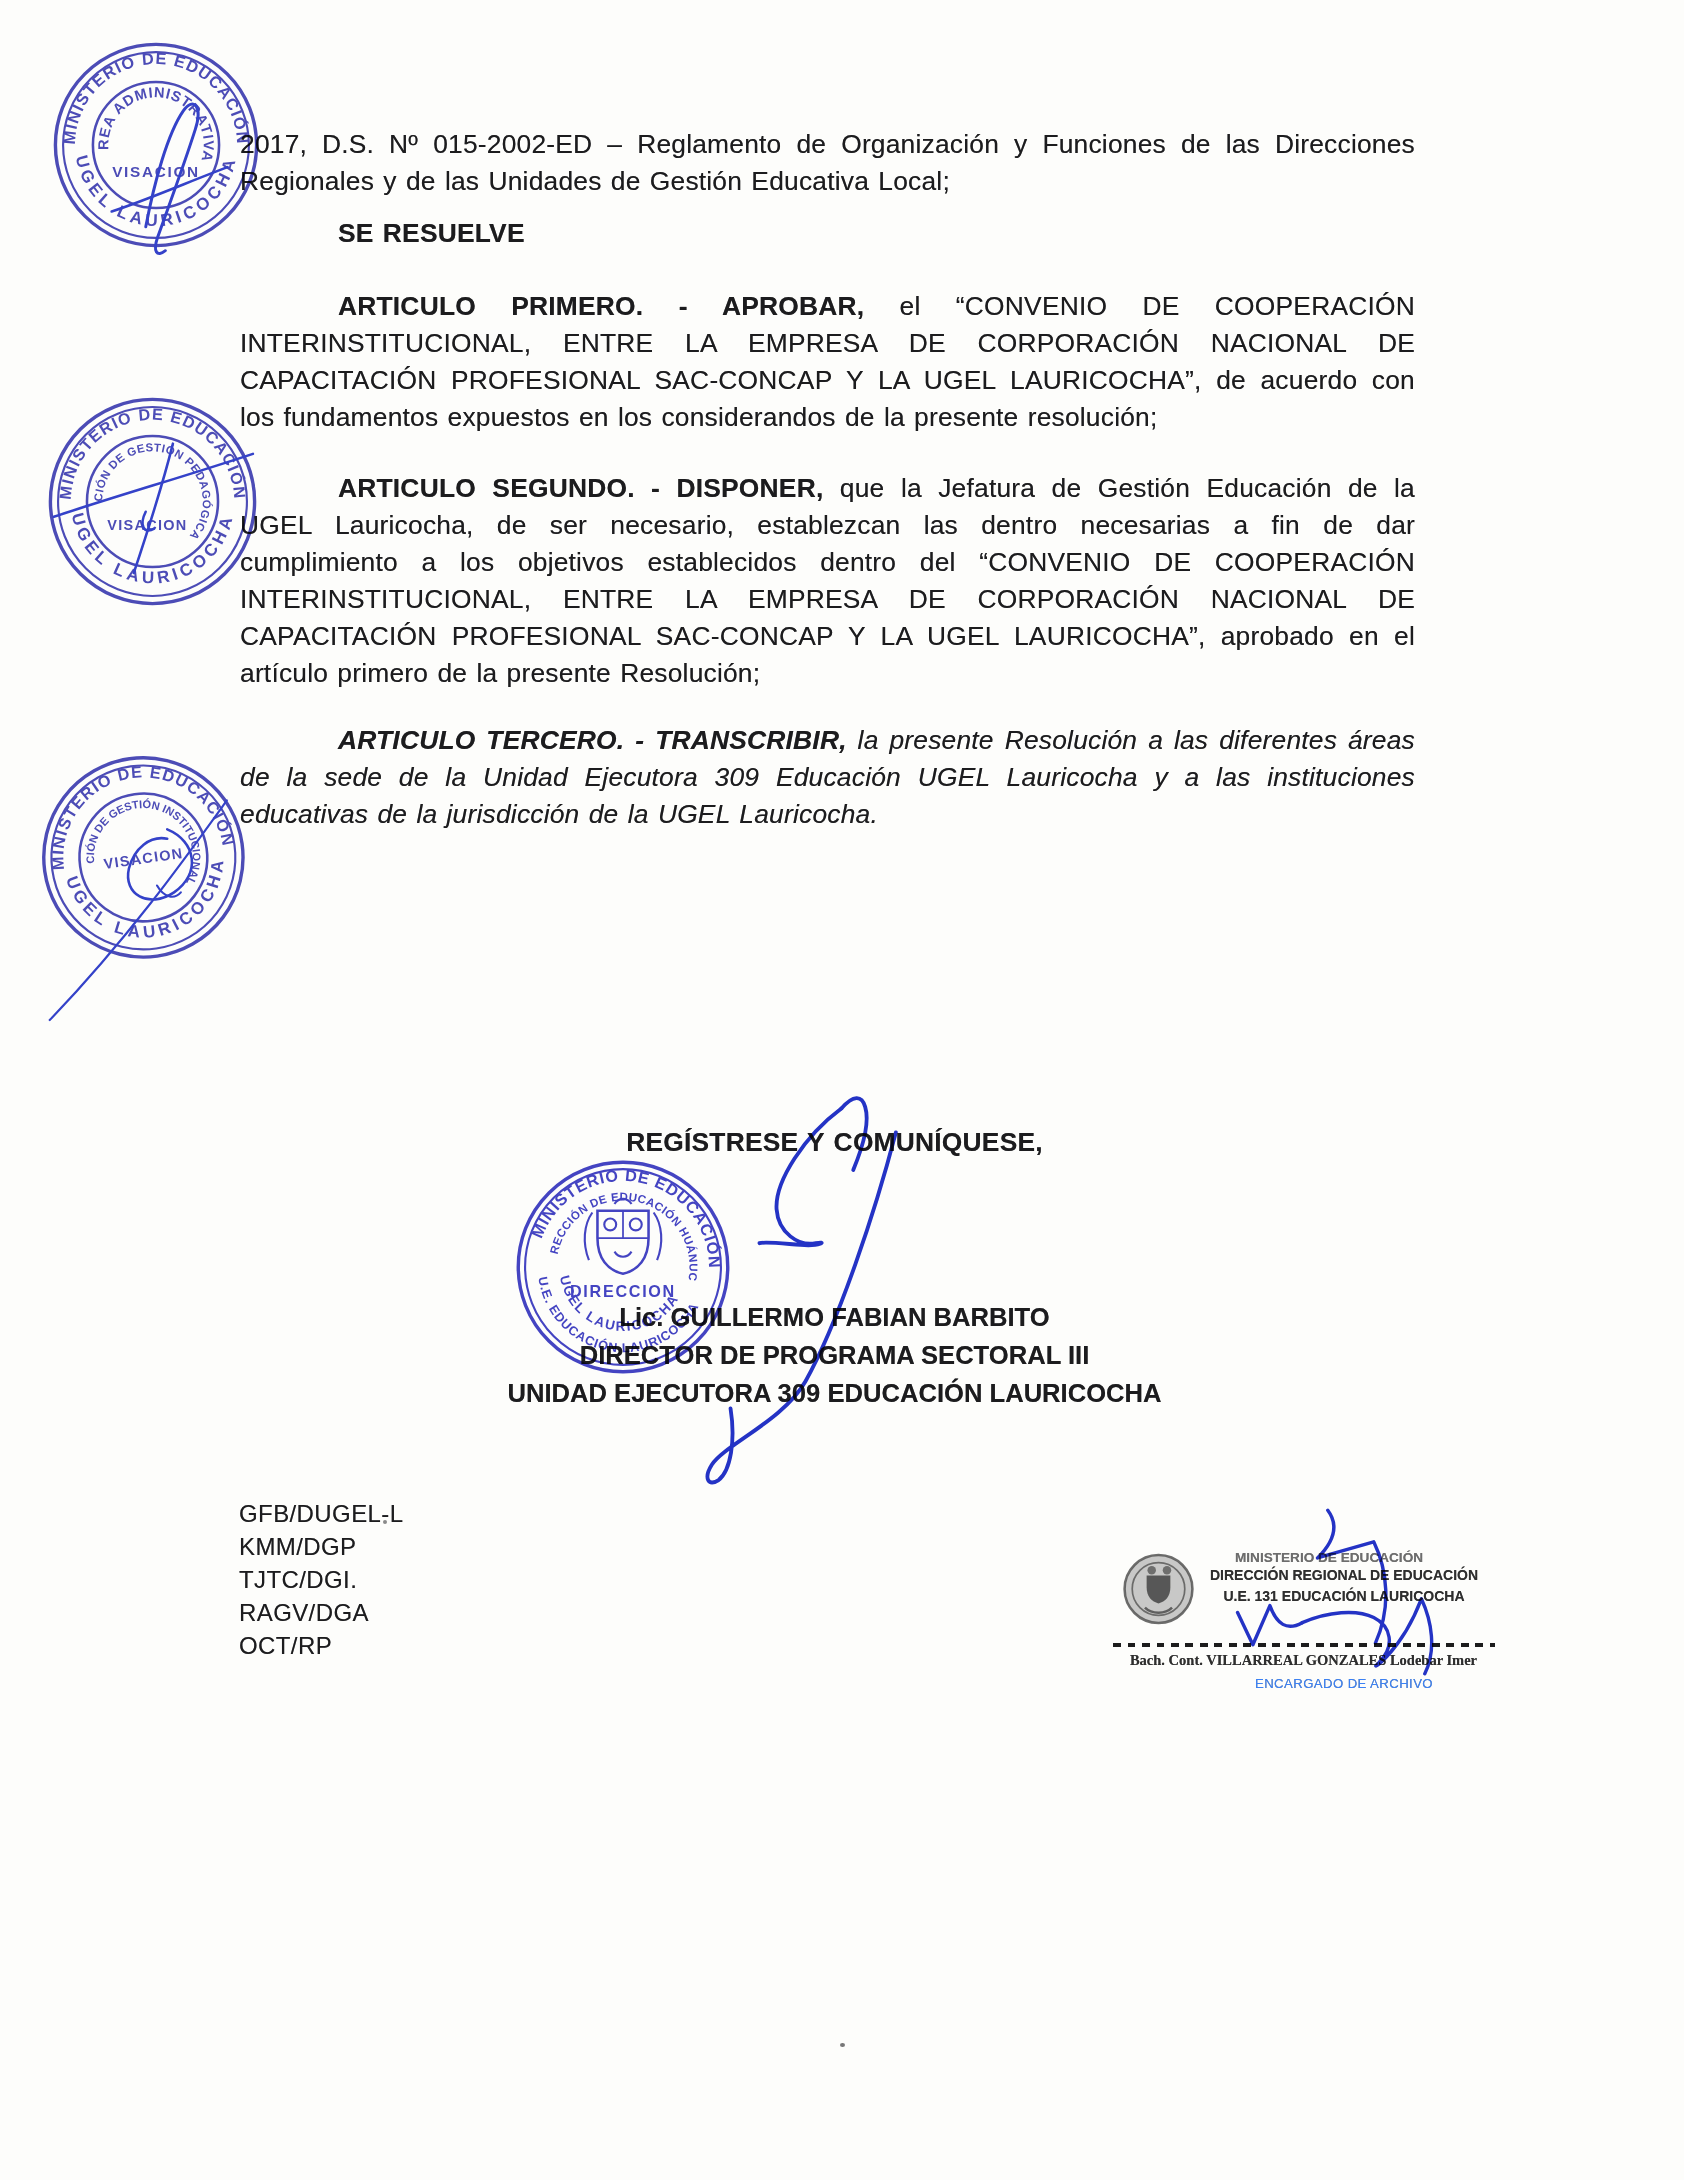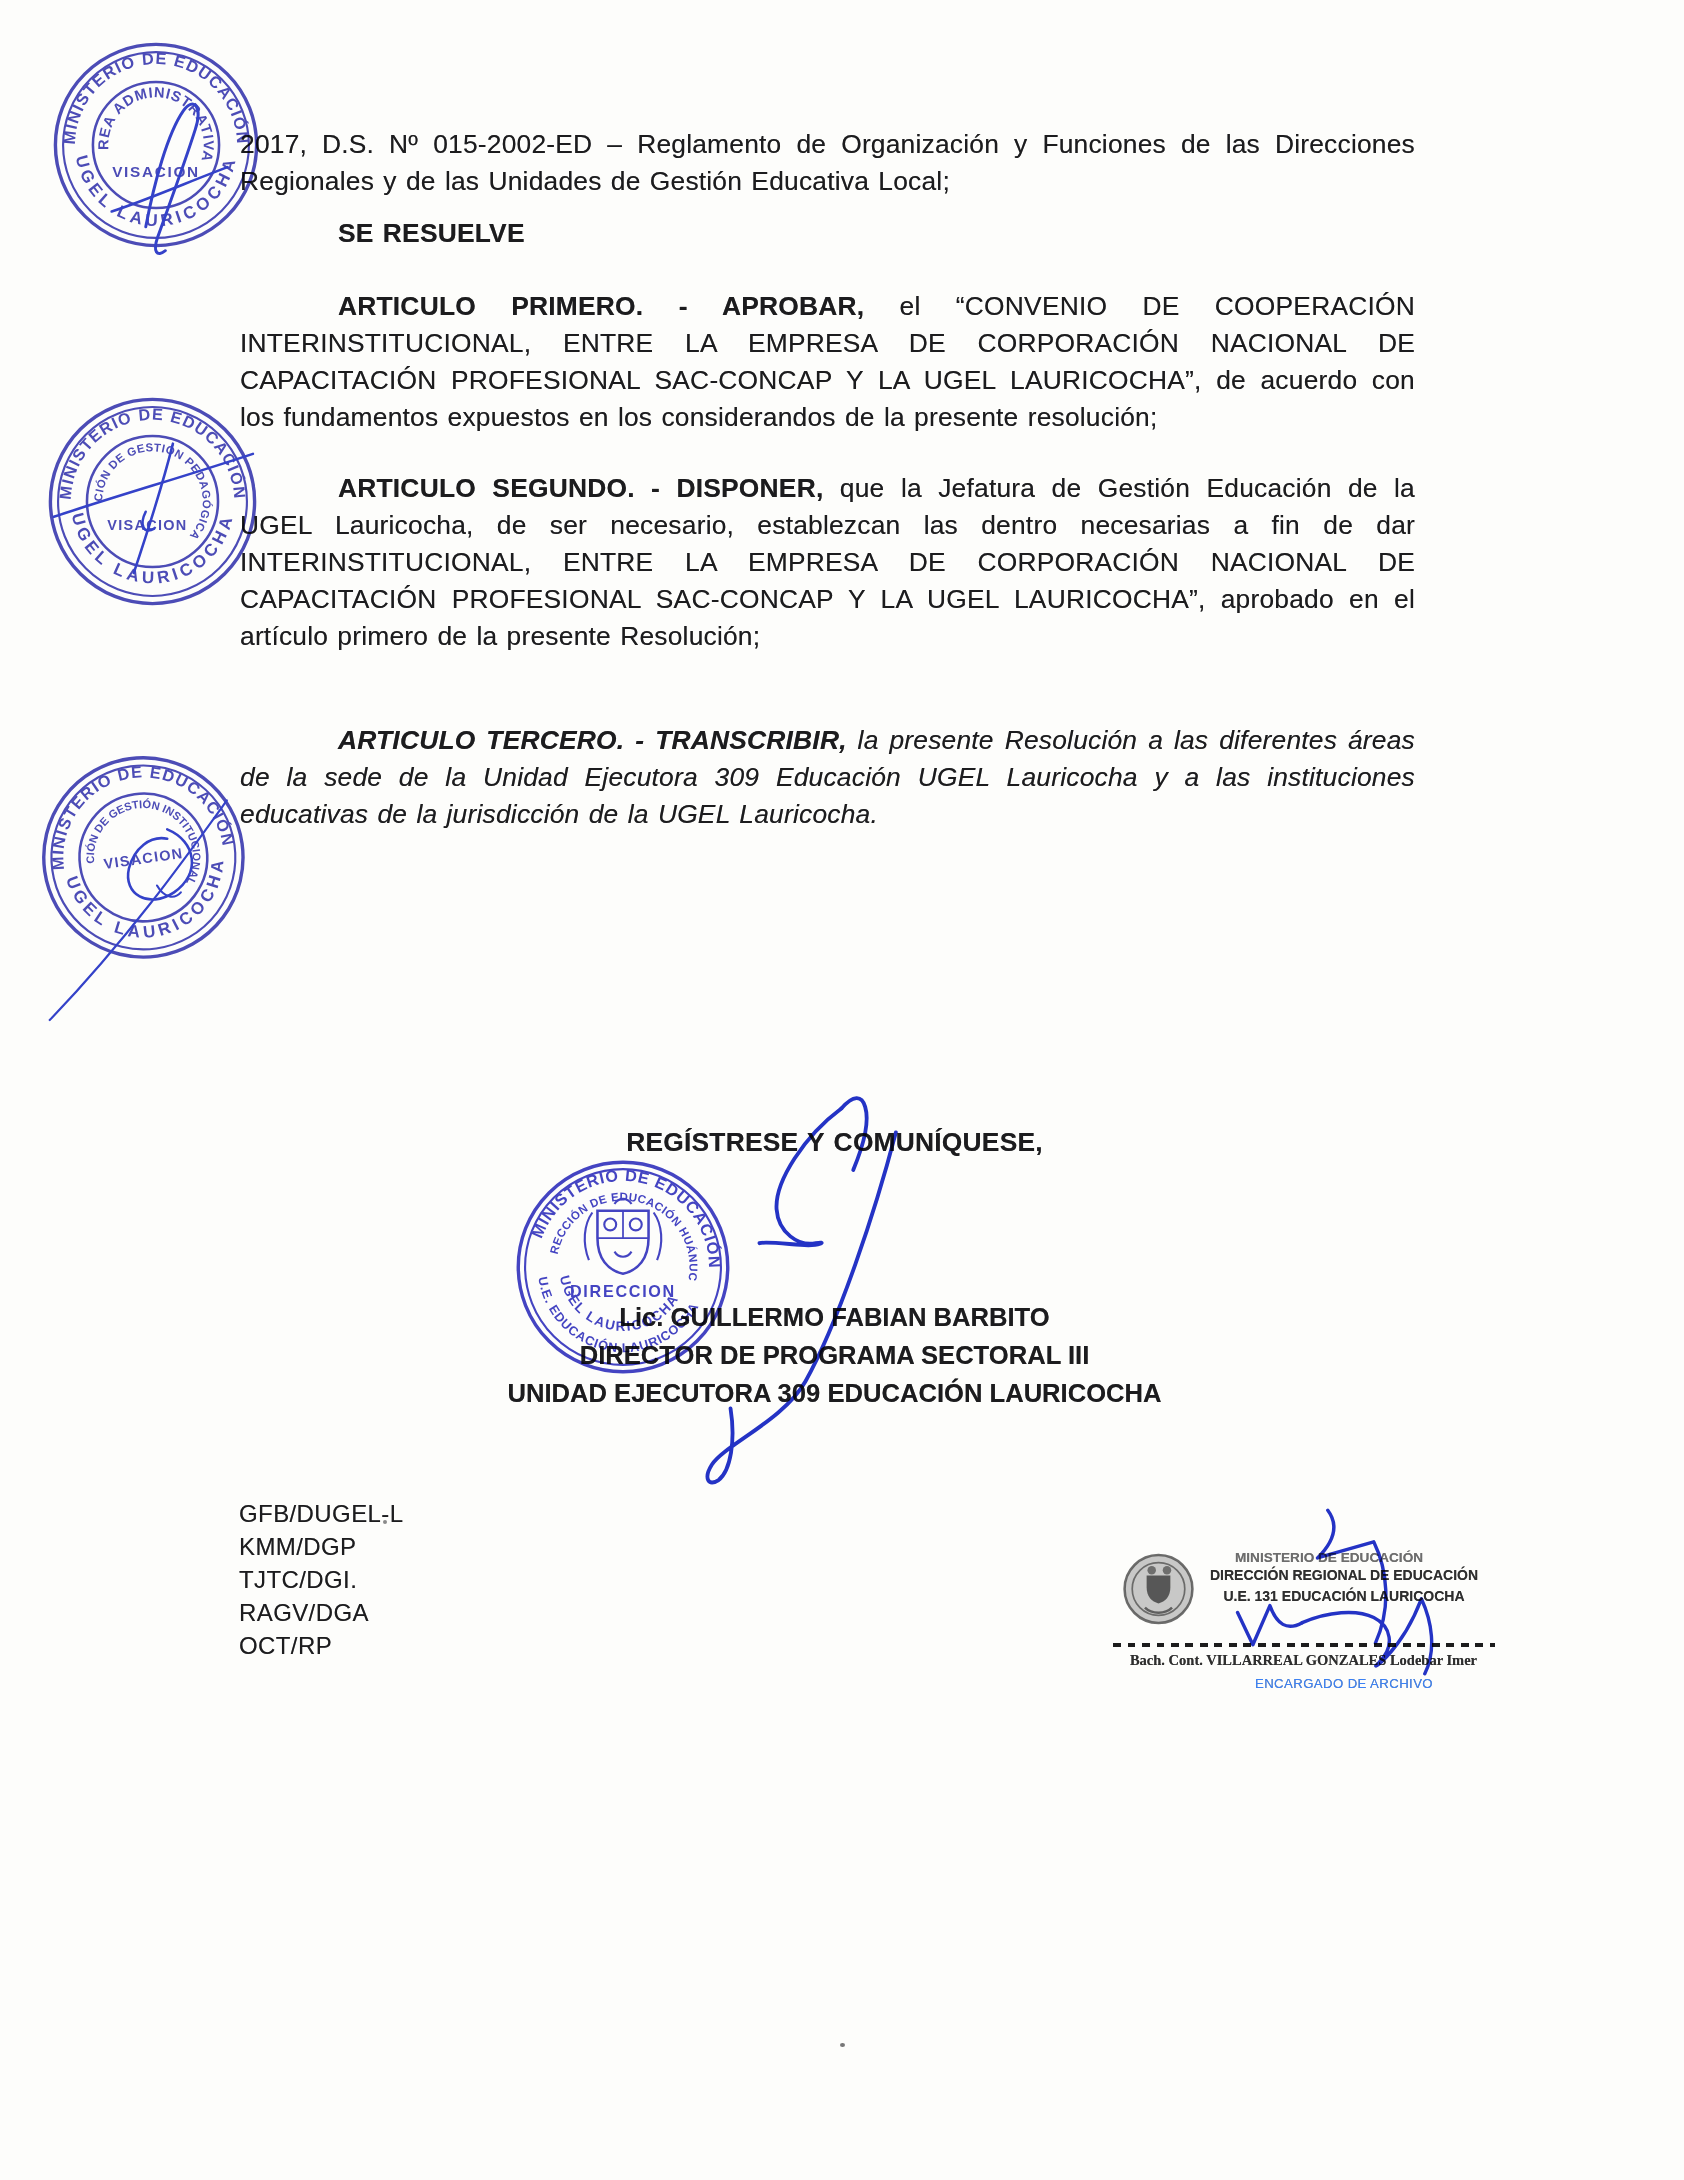--- a/index.html
+++ b/index.html
@@ -55,20 +55,21 @@
       </div>
   </div>
 
   <div class="abs body-text" style="left:240px; top:470px; width:1175px;">
     <div class="doc-line jl indent">
       <span class="b">ARTICULO SEGUNDO. -  DISPONER,</span>
       <span>que la Jefatura de Gestión Educación de la</span>
     </div>
     <div>
         <div class="doc-line jl">UGEL Lauricocha, de ser necesario, establezcan las dentro necesarias a fin de dar</div>
+        <div class="doc-line jl">cumplimiento a los objetivos establecidos dentro del “CONVENIO DE COOPERACIÓN</div>
         <div class="doc-line jl">INTERINSTITUCIONAL, ENTRE LA EMPRESA DE CORPORACIÓN NACIONAL DE</div>
         <div class="doc-line jl">CAPACITACIÓN PROFESIONAL SAC-CONCAP Y LA UGEL LAURICOCHA”, aprobado en el</div>
         <div class="doc-line">artículo primero de la presente Resolución;</div>
       </div>
   </div>
 
   <div class="abs body-text" style="left:240px; top:722px; width:1175px;font-style:italic;">
     <div class="doc-line jl indent">
       <span class="b">ARTICULO TERCERO. - TRANSCRIBIR,</span>
       <span>la presente Resolución a las diferentes áreas</span>

